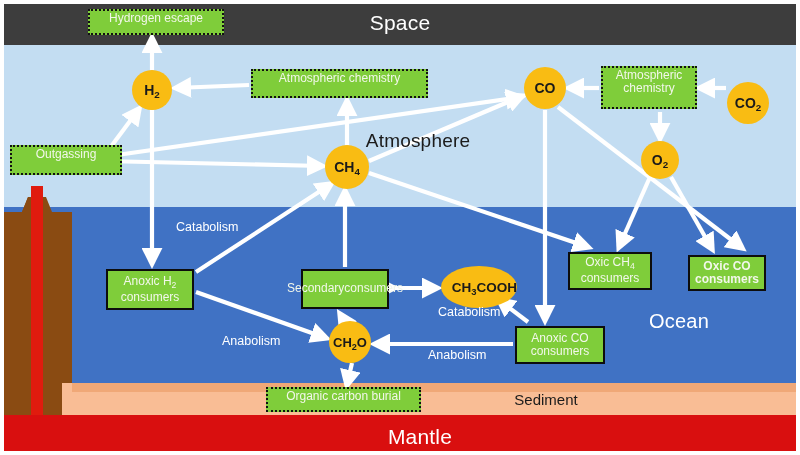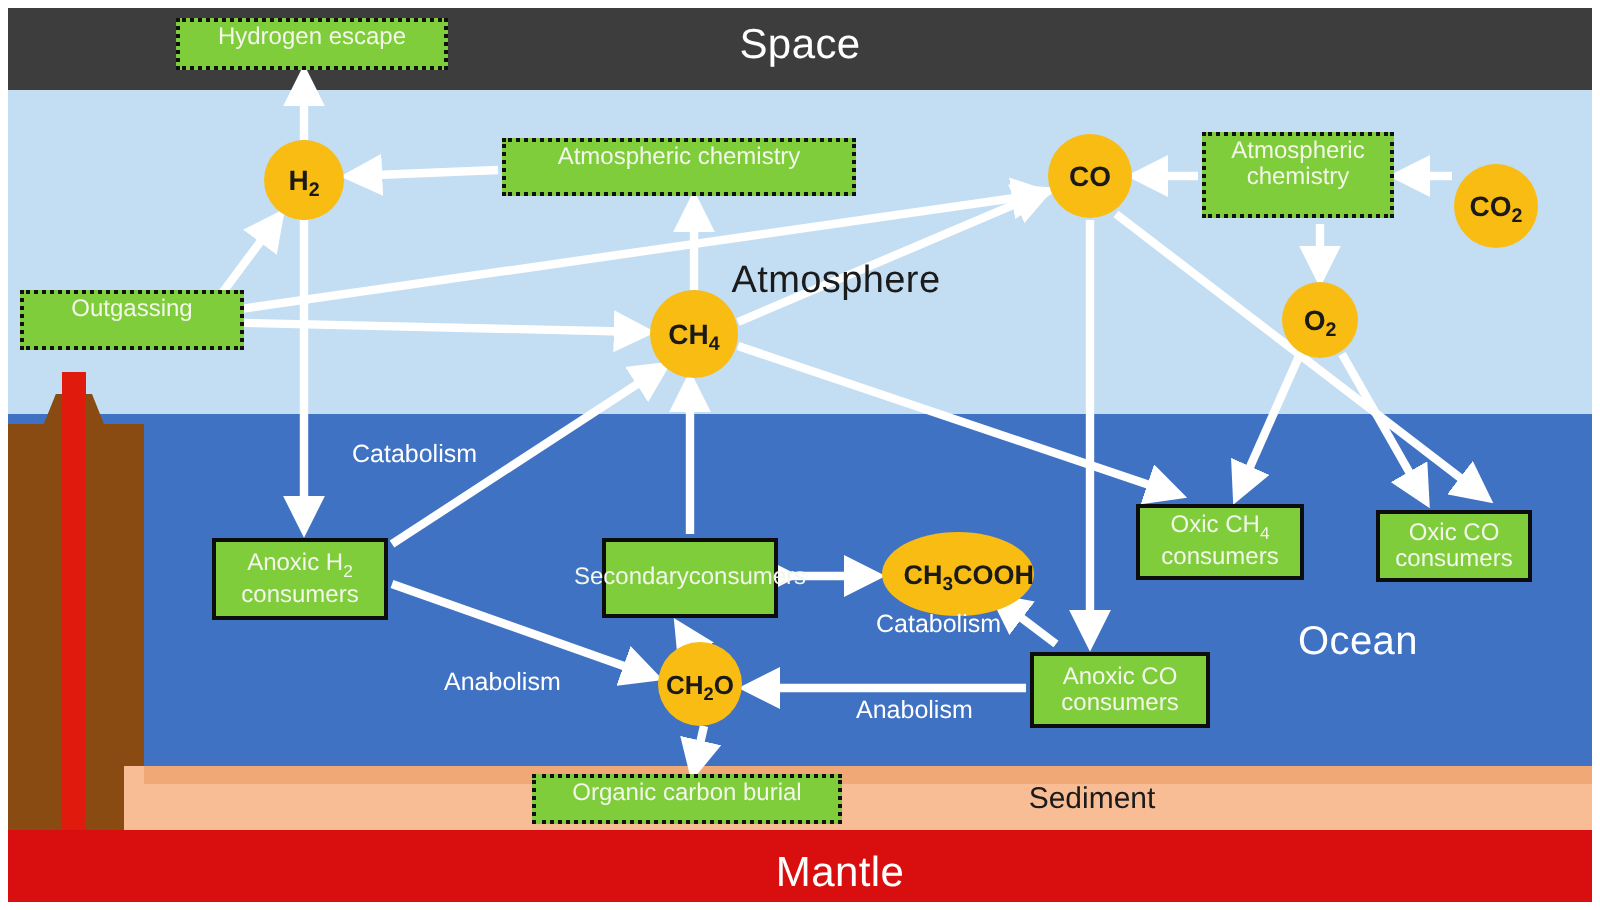--- a/index.html
+++ b/index.html
@@ -160,21 +160,21 @@
   <div class="obox" style="left:515px;top:326px;width:90px;height:38px;flex-direction:column;">
     <span>Anoxic CO</span>
     <span>consumers</span>
   </div>
 
   <div class="obox" style="left:568px;top:252px;width:84px;height:38px;flex-direction:column;">
     <span><span>Oxic CH</span><sub>4</sub></span>
     <span>consumers</span>
   </div>
 
-  <div class="obox" style="left:688px;top:255px;width:78px;height:36px;flex-direction:column;">
+  <div class="obox" style="left:688px;top:255px;width:78px;height:36px;flex-direction:column;font-weight:bold;">
     <span>Oxic CO</span>
     <span>consumers</span>
   </div>
 
   <div class="node" style="left:132px;top:70px;width:40px;height:40px;">
     <span><span>H</span><sub>2</sub></span>
   </div>
 
   <div class="node" style="left:524px;top:67px;width:42px;height:42px;">
     <span>CO</span>

